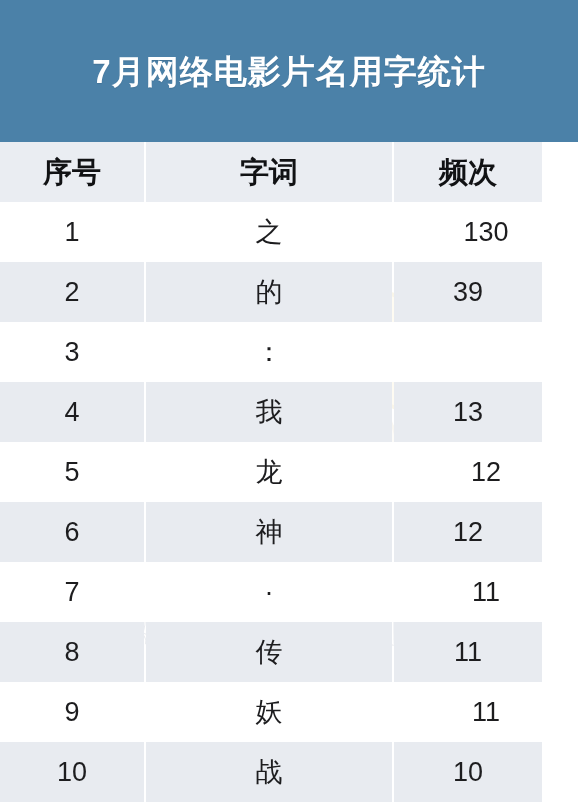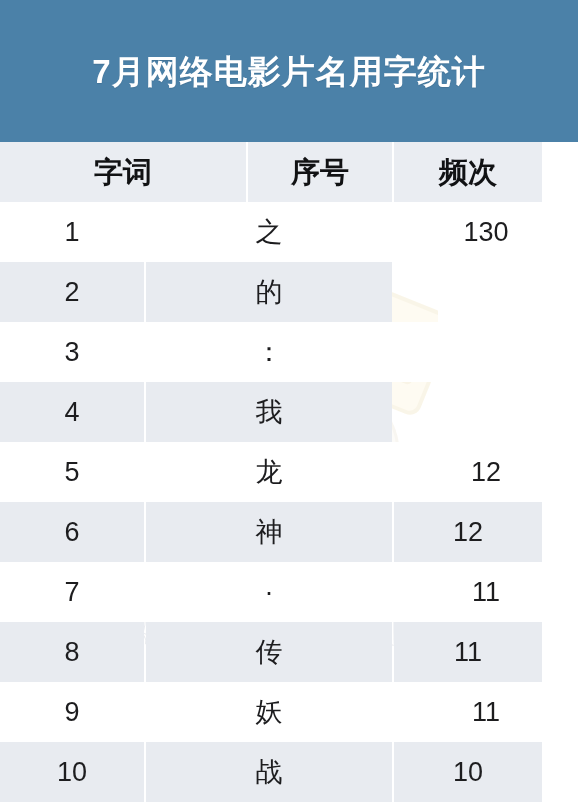--- a/index.html
+++ b/index.html
@@ -191,44 +191,46 @@
       <ellipse cx="112" cy="292" rx="22" ry="10" fill="#f1e9db"></ellipse>
       <ellipse cx="178" cy="292" rx="22" ry="10" fill="#f1e9db"></ellipse>
     </svg>
 
     <div id="wm-text">河豚影视档案</div>
   </div>
 
   <div id="table">
 
     <div class="row header shaded">
+      <div class="cell c-index">序号</div>
       <div class="cell c-word">字词</div>
-      <div class="cell c-index">序号</div>
       <div class="cell c-freq">频次</div>
     </div>
 
     <div class="row plain">
       <div class="cell c-index">1</div>
       <div class="cell c-word">之</div>
       <div class="cell c-freq">130</div>
     </div>
 
     <div class="row shaded">
       <div class="cell c-index">2</div>
       <div class="cell c-word">的</div>
+      <div class="cell c-freq">39</div>
     </div>
 
     <div class="row plain">
       <div class="cell c-index">3</div>
       <div class="cell c-word">：</div>
     </div>
 
     <div class="row shaded">
       <div class="cell c-index">4</div>
       <div class="cell c-word">我</div>
+      <div class="cell c-freq">13</div>
     </div>
 
     <div class="row plain">
       <div class="cell c-index">5</div>
       <div class="cell c-word">龙</div>
       <div class="cell c-freq">12</div>
     </div>
 
     <div class="row shaded">
       <div class="cell c-index">6</div>

